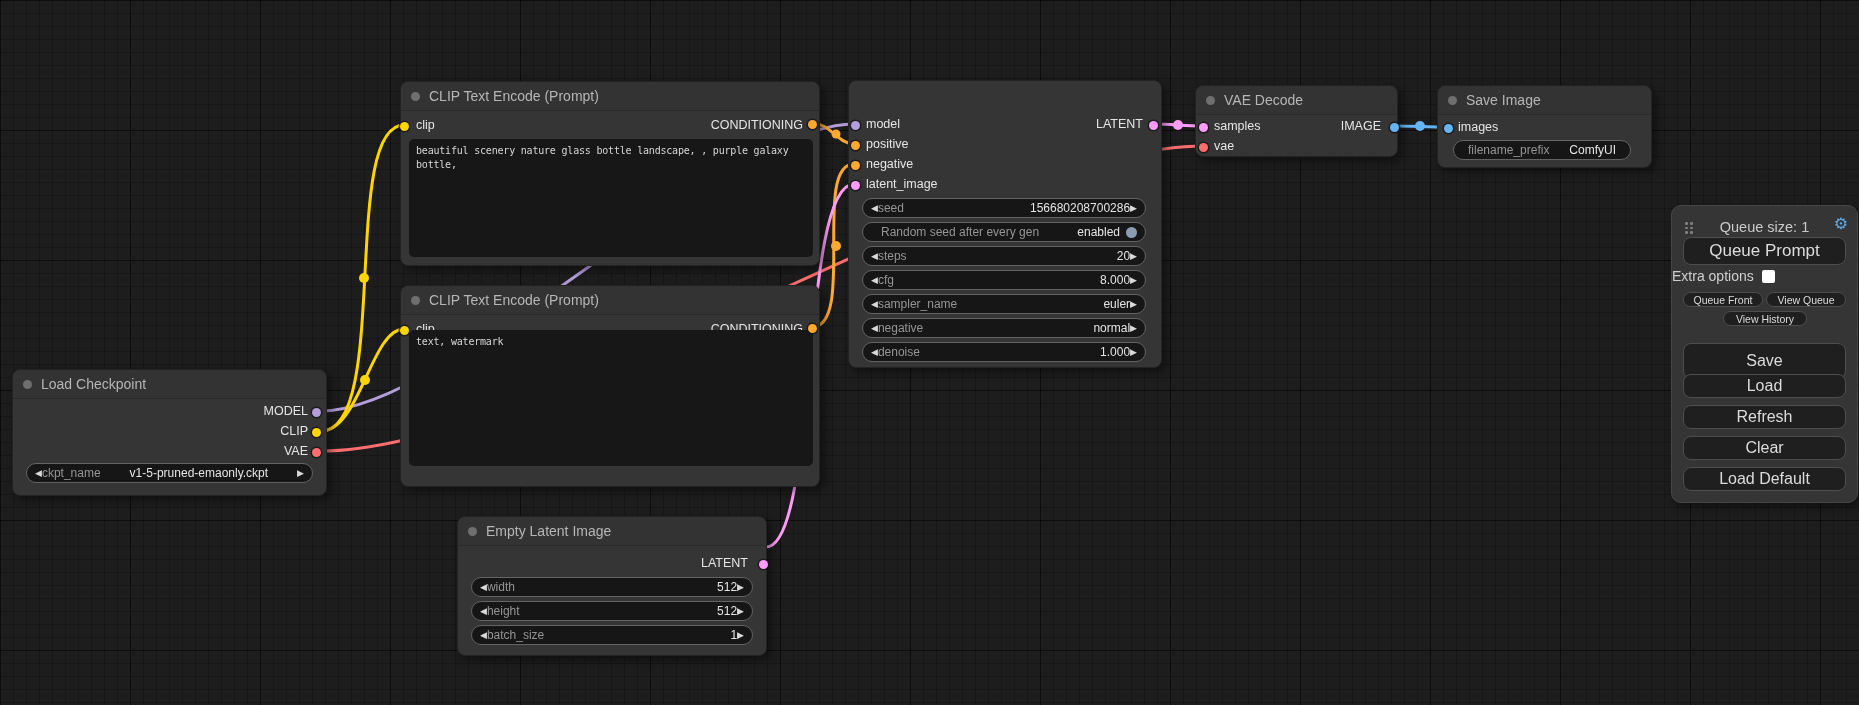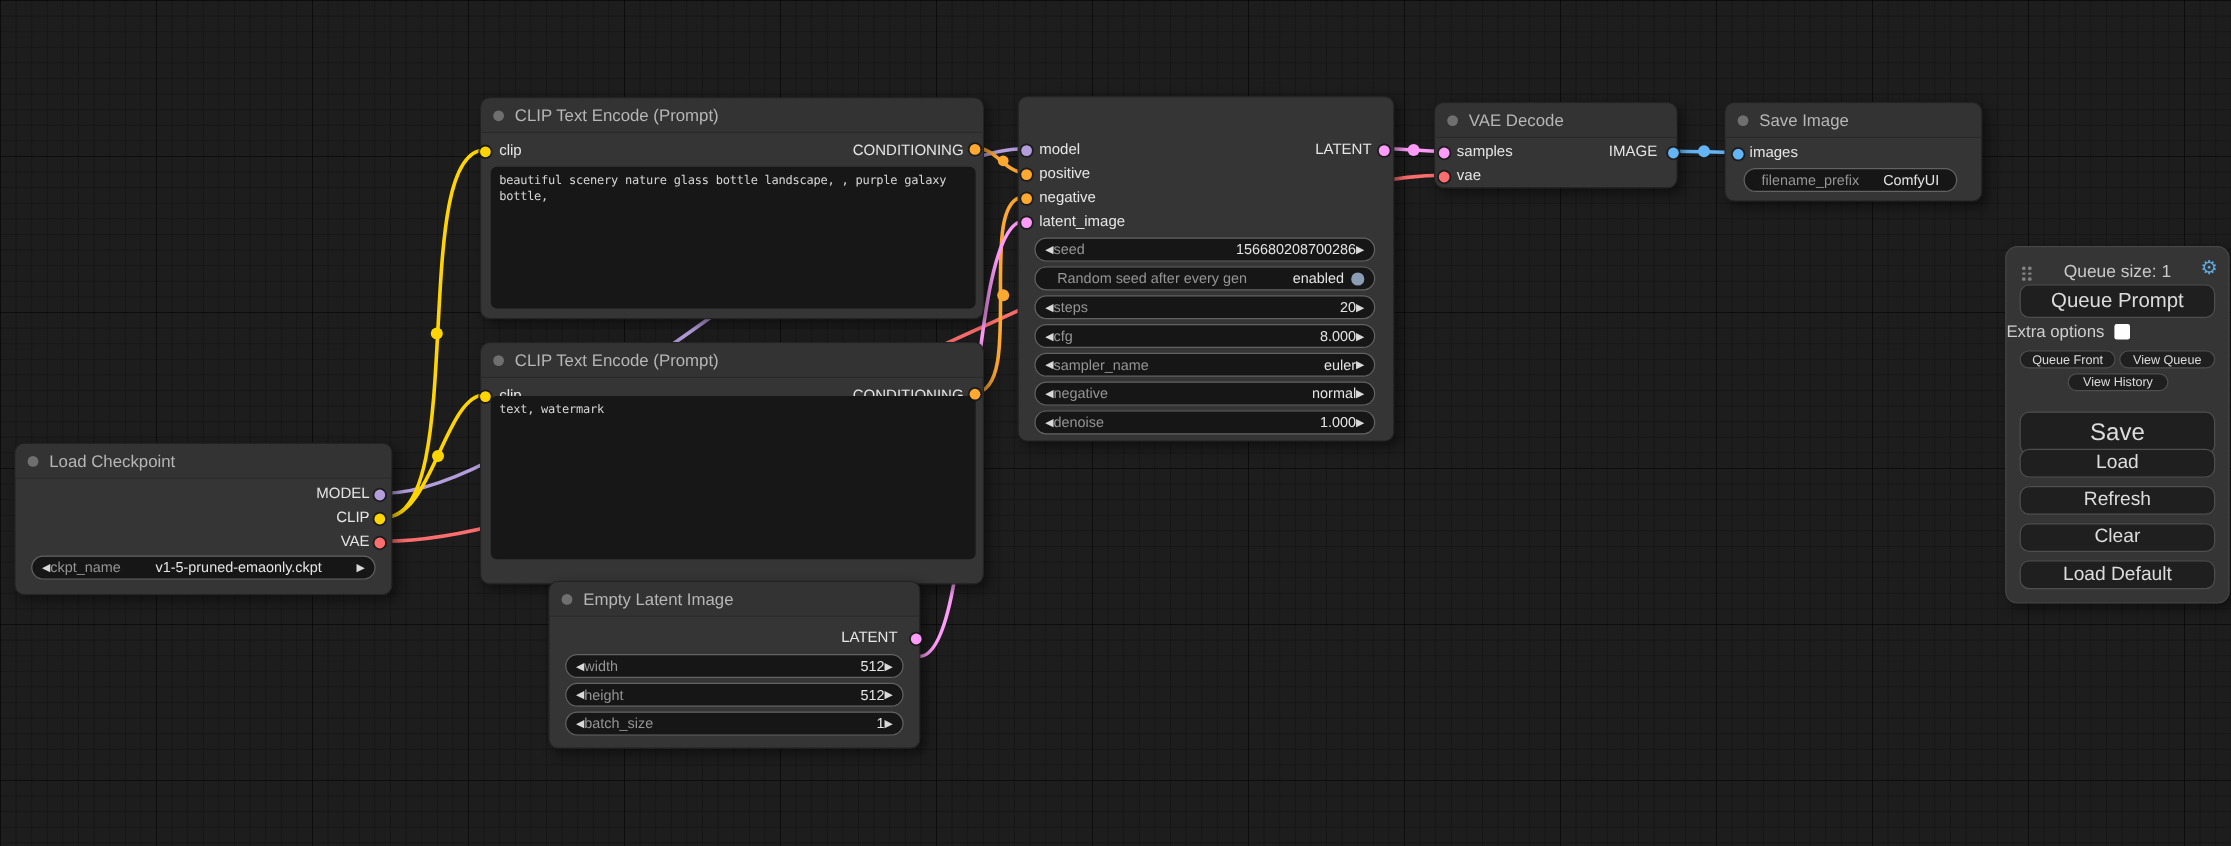--- a/index.html
+++ b/index.html
@@ -108,21 +108,21 @@
     <span class="tdot" style="background-color: rgb(111, 111, 111);"></span>
     <span class="ttext">CLIP Text Encode (Prompt)</span>
   </div>
   <span class="slot" style="left: -1px; top: 40px; background-color: rgb(255, 213, 0);"></span>
   <div class="slabel" style="left:15px;top:36px">clip</div>
   <div class="slabel r" style="right:16px;top:36px">CONDITIONING</div>
   <span class="slot" style="left: 407px; top: 38px; background-color: rgb(255, 169, 49);"></span>
   <div class="prompt" style="left:8px;top:44px;width:404px;height:136px">text, watermark</div>
 </div>
 
-<div class="node" style="left:457px;top:484px;width:310px;height:140px">
+<div class="node" style="left:457px;top:516px;width:310px;height:140px">
   <div class="ntitle">
     <span class="tdot" style="background-color: rgb(111, 111, 111);"></span>
     <span class="ttext">Empty Latent Image</span>
   </div>
   <div class="slabel r" style="right:18px;top:39px">LATENT</div>
   <span class="slot" style="left: 301px; top: 43px; background-color: rgb(255, 156, 249);"></span>
   <div class="widget" style="left:13px;right:13px;top:60px">
     <span class="arrow">◀</span>
     <span class="wl">width</span>
     <span class="wv">512</span>
@@ -239,18 +239,18 @@
 
   <div id="extra-row">
     <span id="extra-label">Extra options</span>
     <span id="extra-checkbox"></span>
   </div>
 
   <div class="qbtn" style="left:11px;top:86px;width:80px;height:15px;font-size:10.5px;border-radius:8px">Queue Front</div>
   <div class="qbtn" style="right:11px;top:86px;width:80px;height:15px;font-size:10.5px;border-radius:8px">View Queue</div>
   <div class="qbtn" style="left:51px;top:105px;width:84px;height:15px;font-size:10.5px;border-radius:8px">View History</div>
 
-  <div class="qbtn" style="left:11px;right:11px;top:137px;height:36px;font-size:20px">Save</div>
+  <div class="qbtn" style="left:11px;right:11px;top:137px;height:36px;font-size:16px">Save</div>
   <div class="qbtn" style="left:11px;right:11px;top:168px;height:24px;font-size:16px">Load</div>
   <div class="qbtn" style="left:11px;right:11px;top:199px;height:24px;font-size:16px">Refresh</div>
   <div class="qbtn" style="left:11px;right:11px;top:230px;height:24px;font-size:16px">Clear</div>
   <div class="qbtn" style="left:11px;right:11px;top:261px;height:24px;font-size:16px">Load Default</div>
 </div>
 
 </body></html>

